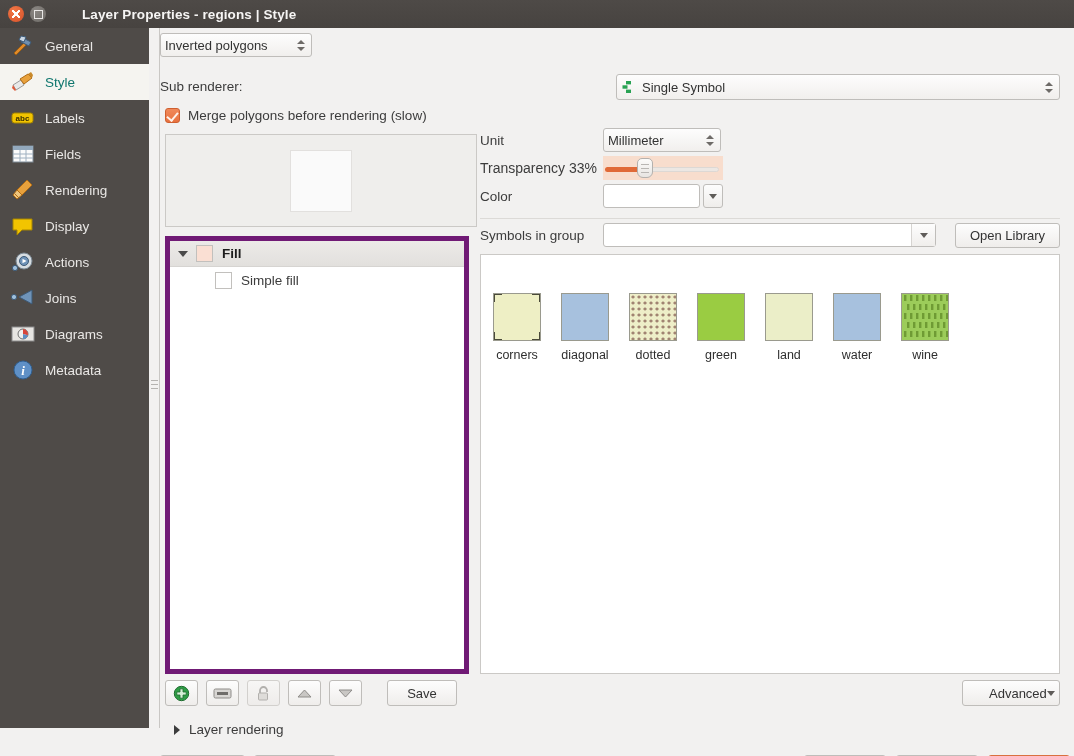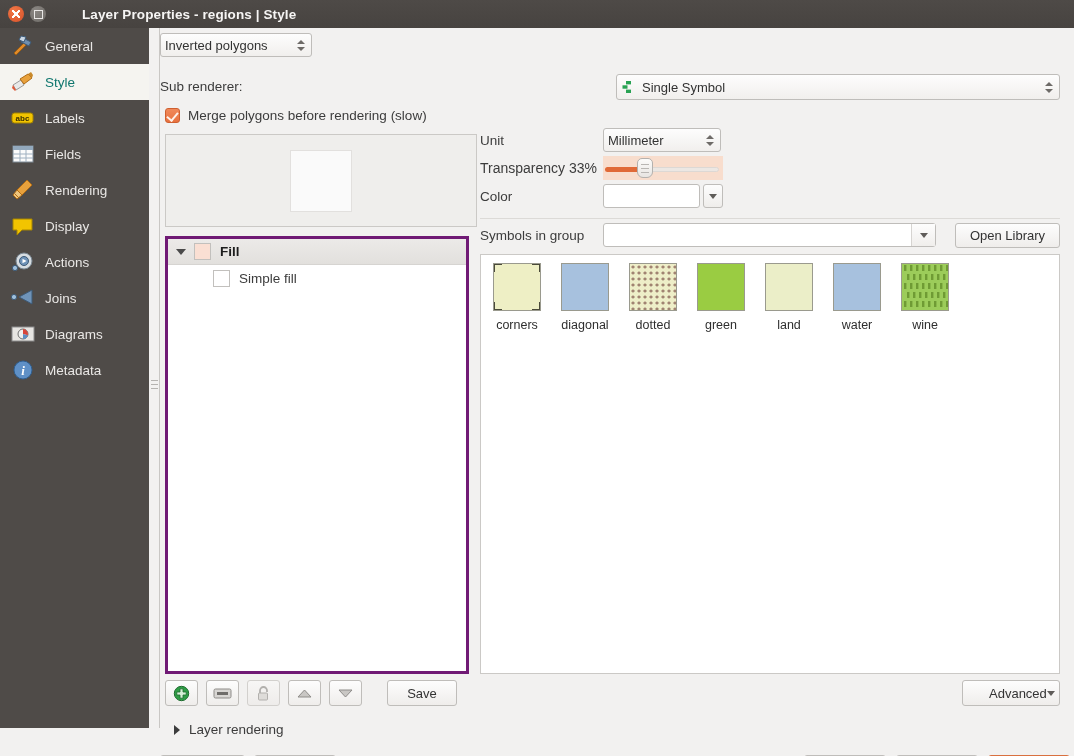--- a/index.html
+++ b/index.html
@@ -123,21 +123,21 @@
   #preview-panel{
     position:absolute; left:5px; top:106px; width:312px; height:93px;
     background:#efeeec; border:1px solid #cbc9c6;
     display:flex; align-items:center; justify-content:center;
   }
   #preview-square{
     width:62px;height:62px;background:#fafafa;border:1px solid #e2e0de;
   }
   #tree-panel{
     position:absolute; left:5px; top:208px; width:304px; height:438px;
-    background:#ffffff; border:3px solid #701a75;
+    background:#ffffff; border:5px solid #701a75;
   }
   #tree-head{
     height:26px;background:linear-gradient(to bottom,#eceae8,#e2e0dd);
     border-bottom:1px solid #d6d4d1;
     display:flex;align-items:center;padding-left:8px;
   }
   .tri-down{ width:0;height:0;border-left:5px solid transparent;border-right:5px solid transparent;border-top:6px solid #4a4a4a; margin-right:8px;}
   .tri-right{ width:0;height:0;border-top:5px solid transparent;border-bottom:5px solid transparent;border-left:6px solid #3c3c3c; margin-right:9px;}
   .sw{ width:17px;height:17px;border:1px solid #c2c0bd;margin-right:9px;flex:none;}
   #tree-head .label{ font-weight:bold;font-size:13.5px;color:#1d1d1d; }
@@ -195,21 +195,21 @@
     background:linear-gradient(to bottom,#fdfdfd,#f0eeec);
   }
   #open-library-btn{ position:absolute; left:795px; top:195px; width:105px; height:25px;justify-content:center;}
 
   #symbols-panel{
     position:absolute; left:320px; top:226px; width:580px; height:420px;
     background:#ffffff; border:1px solid #cbc9c6;
     padding:8px 6px;
   }
   #symbols-list{ display:flex; gap:8px; }
-  .sym-item{ width:60px; display:flex;flex-direction:column;align-items:center; }
+  .sym-item{ width:60px; display:flex;flex-direction:column;align-items:center;margin-top:30px; }
   .sym-swatch{ width:48px;height:48px;border:1px solid #9a9a8e; }
   .sym-name{ margin-top:7px;font-size:12.5px;color:#2f2f2f;white-space:nowrap;}
 
   #advanced-btn{ position:absolute; left:802px; top:652px; width:98px; height:26px; justify-content:space-between; padding:0 26px;}
 
   
   #layer-rendering-row{
     position:absolute; left:160px; top:694px; display:flex;align-items:center;padding-left:14px;
   }
   #layer-rendering-row .label{ font-size:13.5px; }

